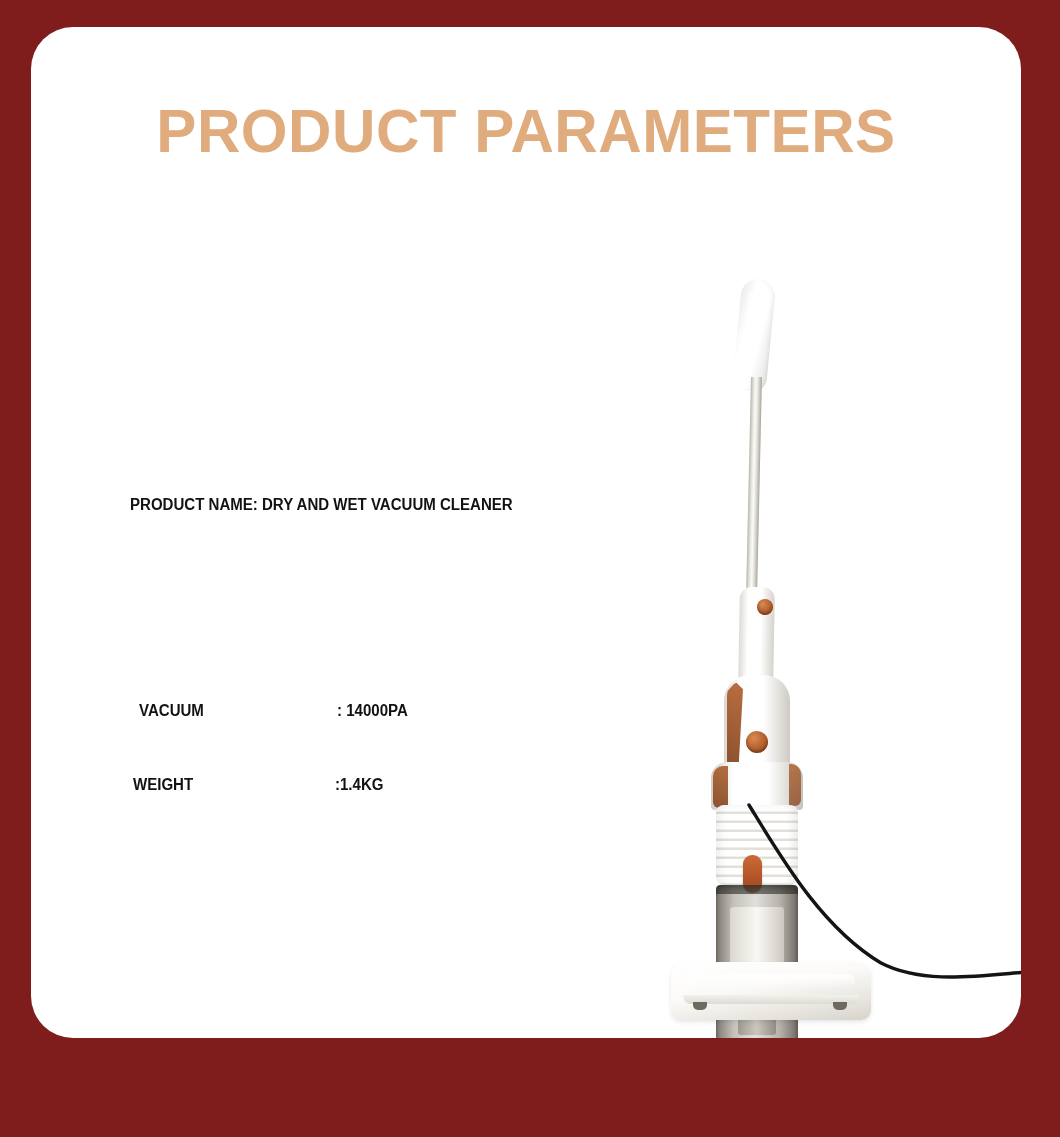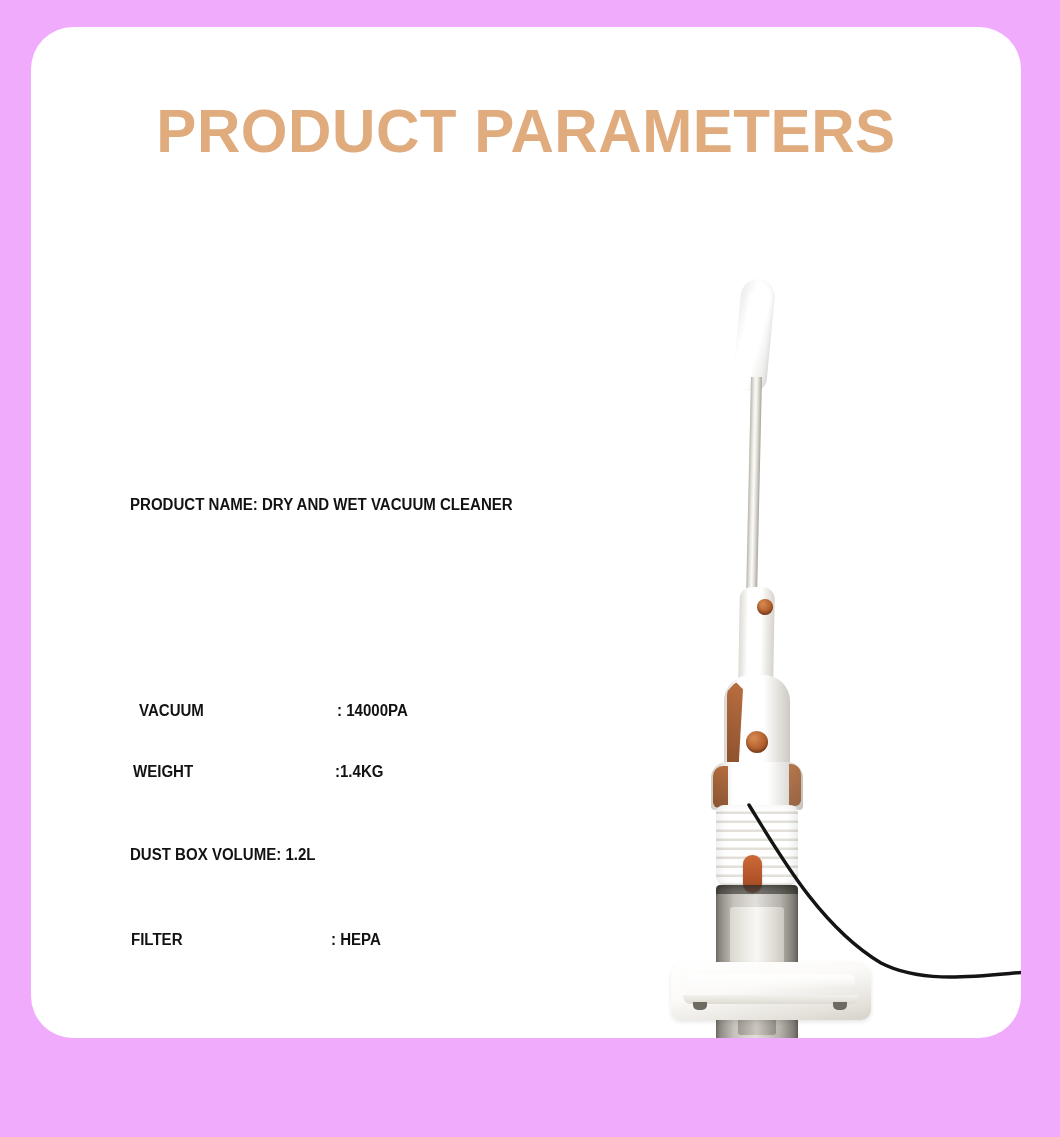--- a/index.html
+++ b/index.html
@@ -13,21 +13,21 @@
   body {
     font-family: "Liberation Sans", sans-serif;
     background: #faf5ec;
     position: relative;
   }
 
   
   .page {
     position: absolute;
     inset: 0;
-    background: #f0abfc;
+    background: #7f1d1d;
     text-decoration: underline;
   }
 
   .card {
     position: absolute;
     left: 31px;
     top: 27px;
     width: 990px;
     height: 1011px;
     background: #ffffff;
@@ -87,21 +87,21 @@
   }
 
   .spec-row.full .label {
     letter-spacing: 0px;
   }
 
   
   .r0 { top: 38px;  }
   .r1 { top: 134px; }
   .r2 { top: 224px; margin-top: 20px; }
-  .r3 { top: 305px; }
+  .r3 { top: 318px; }
   .r4 { top: 388px; }
   .r5 { top: 473px; }
 
   .r0 .label { left: 99px; }
   .r1 .label { left: 106px; }
   .r1 .value { left: 300px; }
   .r2 .label { left: 108px; }
   .r2 .value { left: 306px; }
   .r3 .label { left: 102px; }
   .r3 .value { left: 304px; }
@@ -370,28 +370,21 @@
       <div class="spec-row r2">
         <span class="label">VACUUM</span>
         <span class="value">: 14000PA</span>
       </div>
 
       <div class="spec-row r3">
         <span class="label">WEIGHT</span>
         <span class="value">:1.4KG</span>
       </div>
 
-      <div class="spec-row full r4">
-        <span class="label">DUST BOX VOLUME: 1.2L</span>
-      </div>
-
-      <div class="spec-row r5">
-        <span class="label">FILTER</span>
-        <span class="value">: HEPA</span>
-      </div>
+
 
     </div>
 
     <div class="product">
       <span class="sr">Cordless stick dry and wet vacuum cleaner, white body with copper accents</span>
 
       <div class="grip"></div>
       <div class="tube"></div>
       <div class="neck"></div>
       <div class="btn-copper btn-top"></div>

